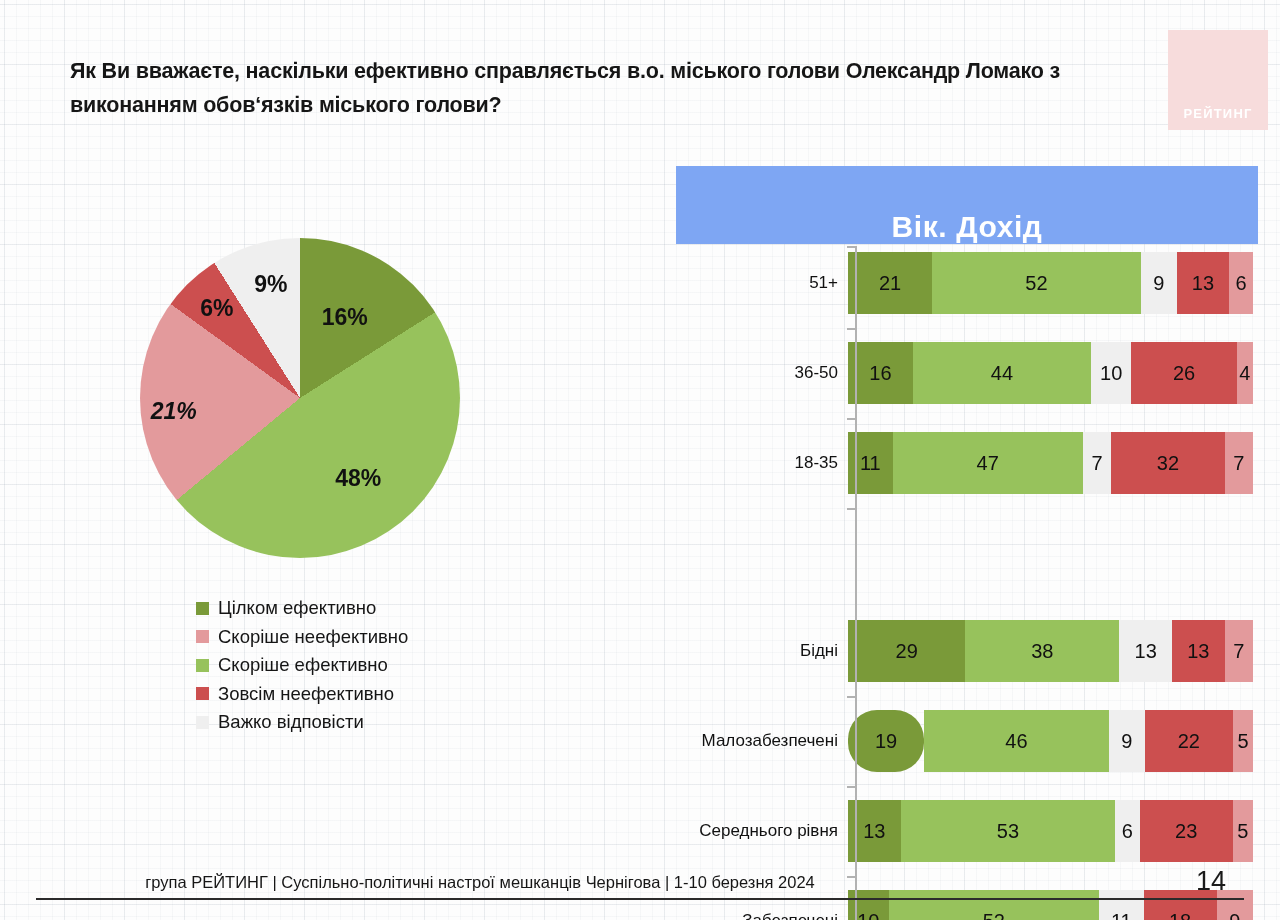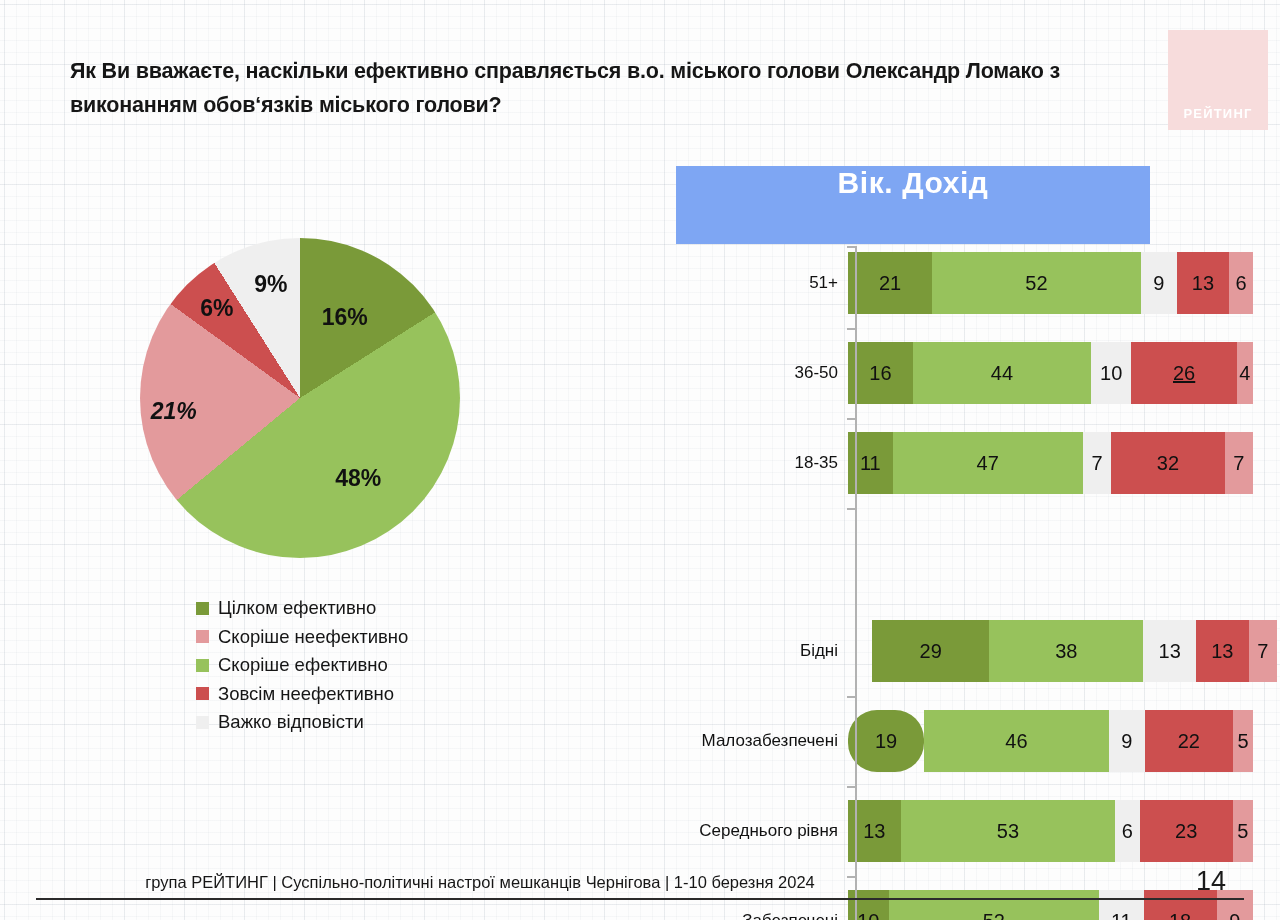--- a/index.html
+++ b/index.html
@@ -105,25 +105,25 @@
     font-size: 18.5px;
     color: #151515;
     line-height: 1;
   }
 
   
   #panel-header {
     position: absolute;
     left: 676px;
     top: 166px;
-    width: 474px;
+    width: 582px;
     height: 78px;
     background: #7EA6F3;
     display: flex;
-    align-items: flex-start;
+    align-items: flex-end;
     justify-content: center;
   }
   #panel-header-text {
     color: #ffffff;
     font-size: 30px;
     font-weight: bold;
     letter-spacing: 0.6px;
   }
 
   #bars-area {
@@ -264,37 +264,37 @@
           <div class="seg" style="width: 52.65px; background: rgb(204, 79, 79);">13</div>
           <div class="seg" style="width: 24.3px; background: rgb(227, 154, 156);">6</div>
         </div>
       </div>
       <div class="bar-row" style="top: 90px; height: 62px;">
         <div class="bar-cat">36-50</div>
         <div class="bar-track" style="width: 405px; flex: 0 0 auto; border-radius: 13px;">
           <div class="seg" style="width: 64.8px; background: rgb(122, 154, 57);">16</div>
           <div class="seg" style="width: 178.2px; background: rgb(151, 194, 92);">44</div>
           <div class="seg" style="width: 40.5px; background: rgb(239, 239, 239);">10</div>
-          <div class="seg" style="width: 105.3px; background: rgb(204, 79, 79); text-decoration: underline;">26</div>
+          <div class="seg" style="width: 105.3px; background: rgb(204, 79, 79);">26</div>
           <div class="seg" style="width: 16.2px; background: rgb(227, 154, 156);">4</div>
         </div>
       </div>
       <div class="bar-row" style="top: 180px; height: 62px;">
         <div class="bar-cat">18-35</div>
         <div class="bar-track" style="width: 405px; flex: 0 0 auto;">
           <div class="seg" style="width: 44.55px; background: rgb(122, 154, 57);">11</div>
           <div class="seg" style="width: 190.35px; background: rgb(151, 194, 92);">47</div>
           <div class="seg" style="width: 28.35px; background: rgb(239, 239, 239);">7</div>
           <div class="seg" style="width: 113.4px; background: rgb(204, 79, 79);">32</div>
           <div class="seg" style="width: 28.35px; background: rgb(227, 154, 156);">7</div>
         </div>
       </div>
       <div class="bar-row" style="top: 368px; height: 62px;">
         <div class="bar-cat">Бідні</div>
-        <div class="bar-track" style="width: 405px; flex: 0 0 auto; margin-left: 24px;">
+        <div class="bar-track" style="width: 405px; flex: 0 0 auto;">
           <div class="seg" style="width: 117.45px; background: rgb(122, 154, 57);">29</div>
           <div class="seg" style="width: 153.9px; background: rgb(151, 194, 92);">38</div>
           <div class="seg" style="width: 52.65px; background: rgb(239, 239, 239);">13</div>
           <div class="seg" style="width: 52.65px; background: rgb(204, 79, 79);">13</div>
           <div class="seg" style="width: 28.35px; background: rgb(227, 154, 156);">7</div>
         </div>
       </div>
       <div class="bar-row" style="top: 458px; height: 62px;">
         <div class="bar-cat">Малозабезпечені</div>
         <div class="bar-track" style="width: 405px; flex: 0 0 auto;">

